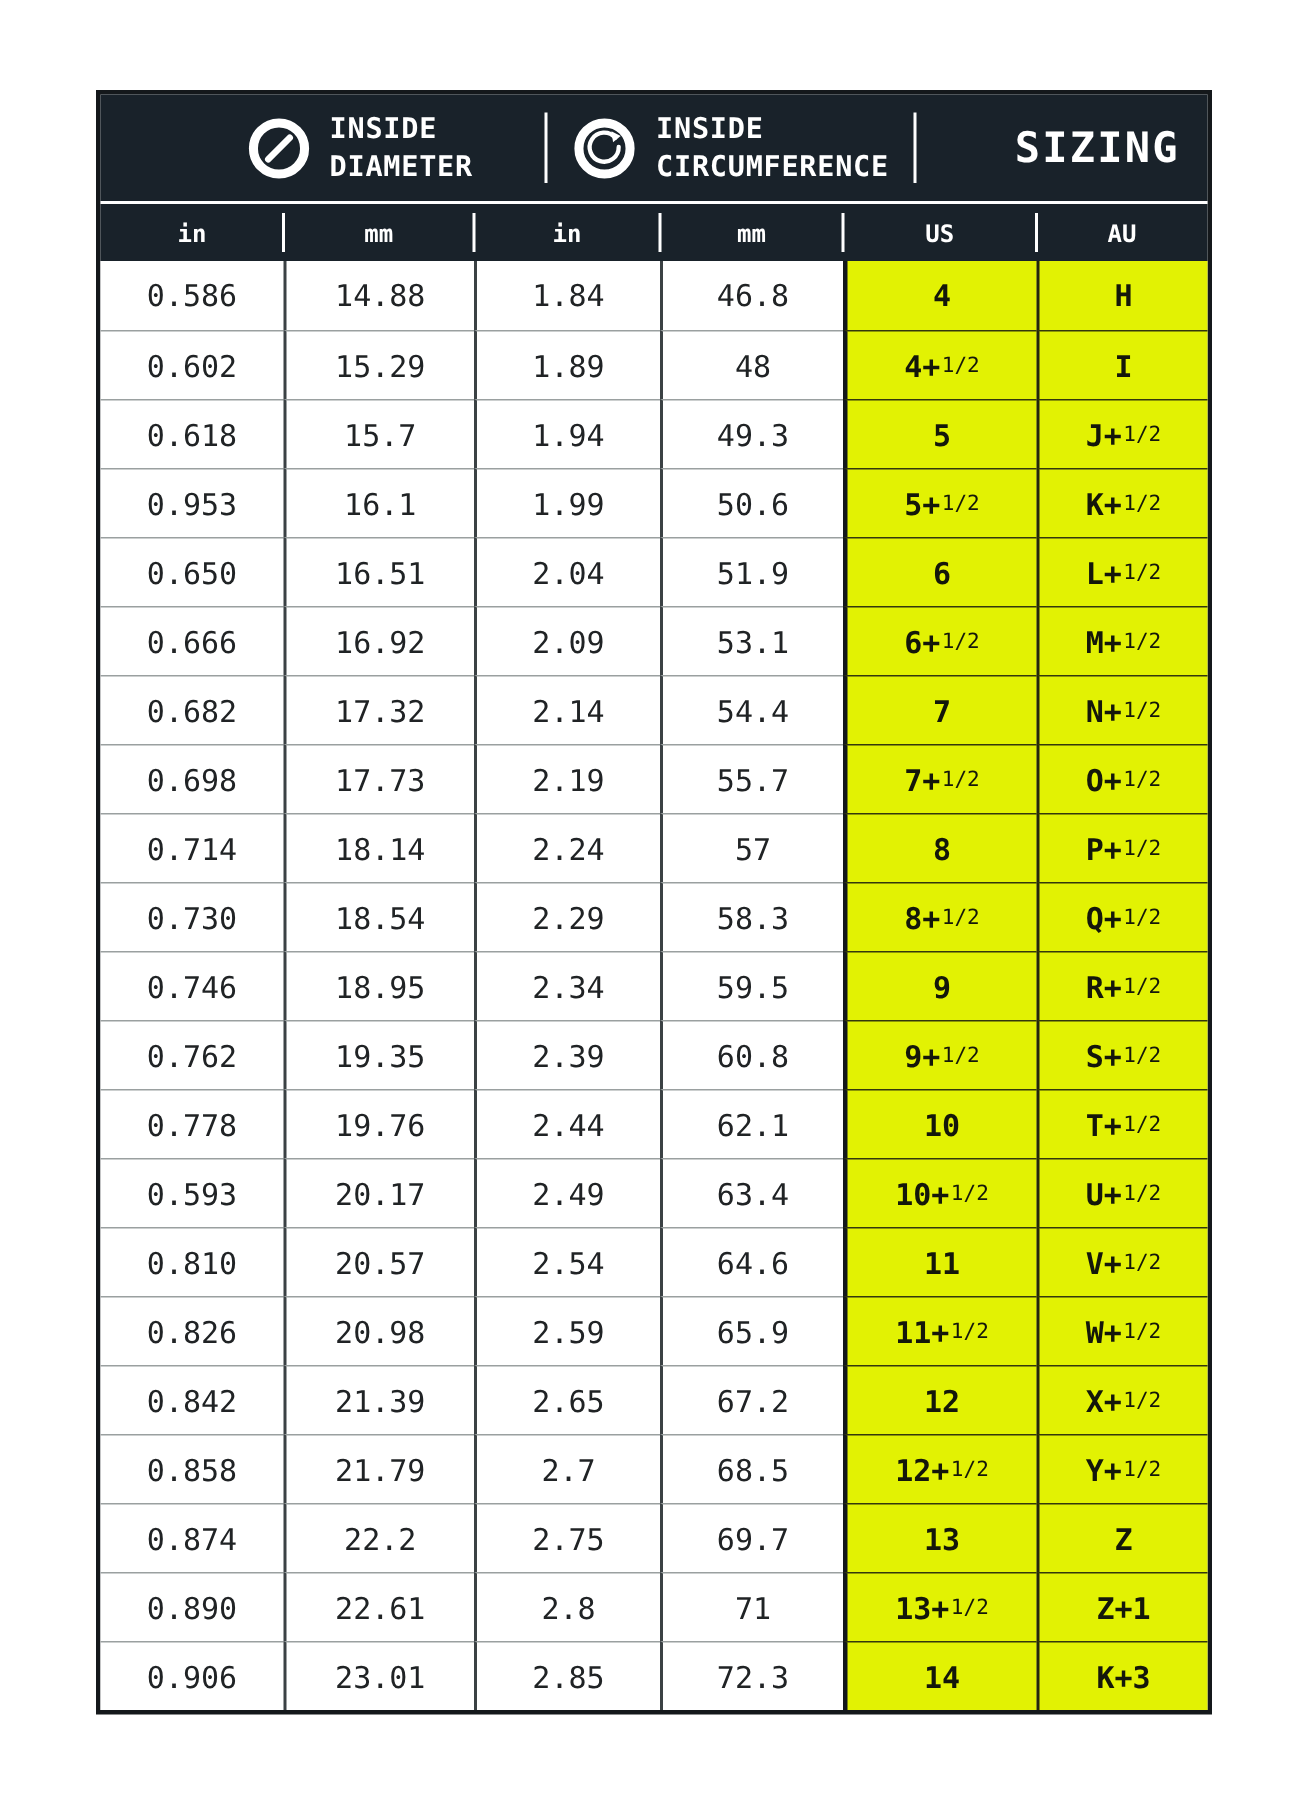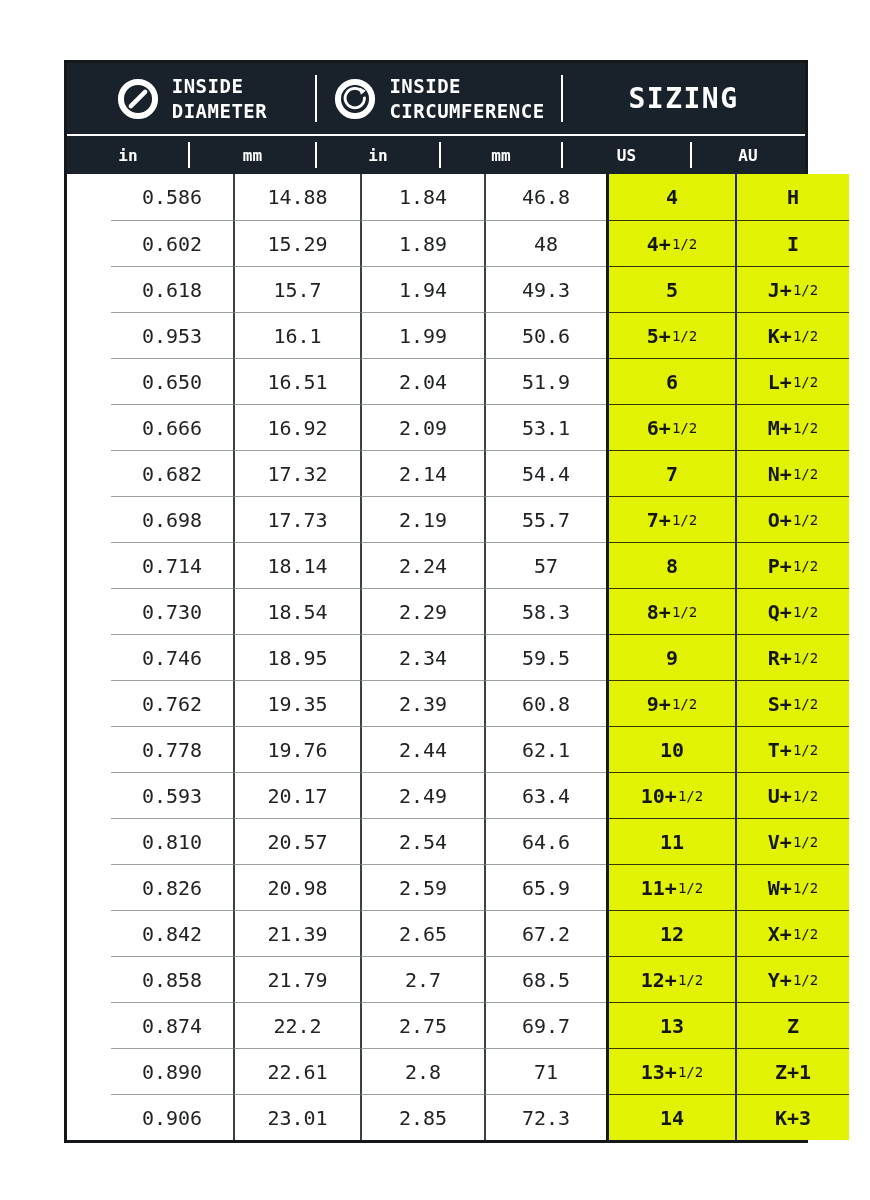--- a/index.html
+++ b/index.html
@@ -22,20 +22,21 @@
     width:738px;
     border:3px solid var(--border-heavy);
     background:#ffffff;
   }
   
   .thead { background:var(--dark); color:#ffffff; }
   .thead-top {
     display:grid;
     grid-template-columns:249px 246px 243px;
     height:71px;
+    margin-left:48px;
   }
   .hgroup {
     position:relative;
     display:flex; align-items:center; justify-content:center;
     gap:12px;
   }
   .hgroup.divided::before {
     content:""; position:absolute; left:-1px; top:12px; bottom:12px;
     width:2px; background:#ffffff;
   }
@@ -59,21 +60,20 @@
   }
   .subcell + .subcell::before {
     content:""; position:absolute; left:-1px; top:6px; bottom:6px;
     width:2px; background:#ffffff;
   }
   
   .trow {
     display:grid;
     grid-template-columns:122px 127px 124px 122px 129px 114px;
     height:46px;
-    padding-left:44px;
   }
   .cell {
     display:flex; align-items:center; justify-content:center;
     font-size:20px; color:#202325; background:#ffffff;
     box-sizing:border-box;
   }
   .cell.c1, .cell.c2, .cell.c3 { border-left:2px solid var(--grid-v); }
   .cell.c4 { border-left:3px solid var(--border-heavy); }
   .cell.c5 { border-left:2px solid #23270a; }
   .trow + .trow .cell { border-top:1px solid var(--grid-h); }

